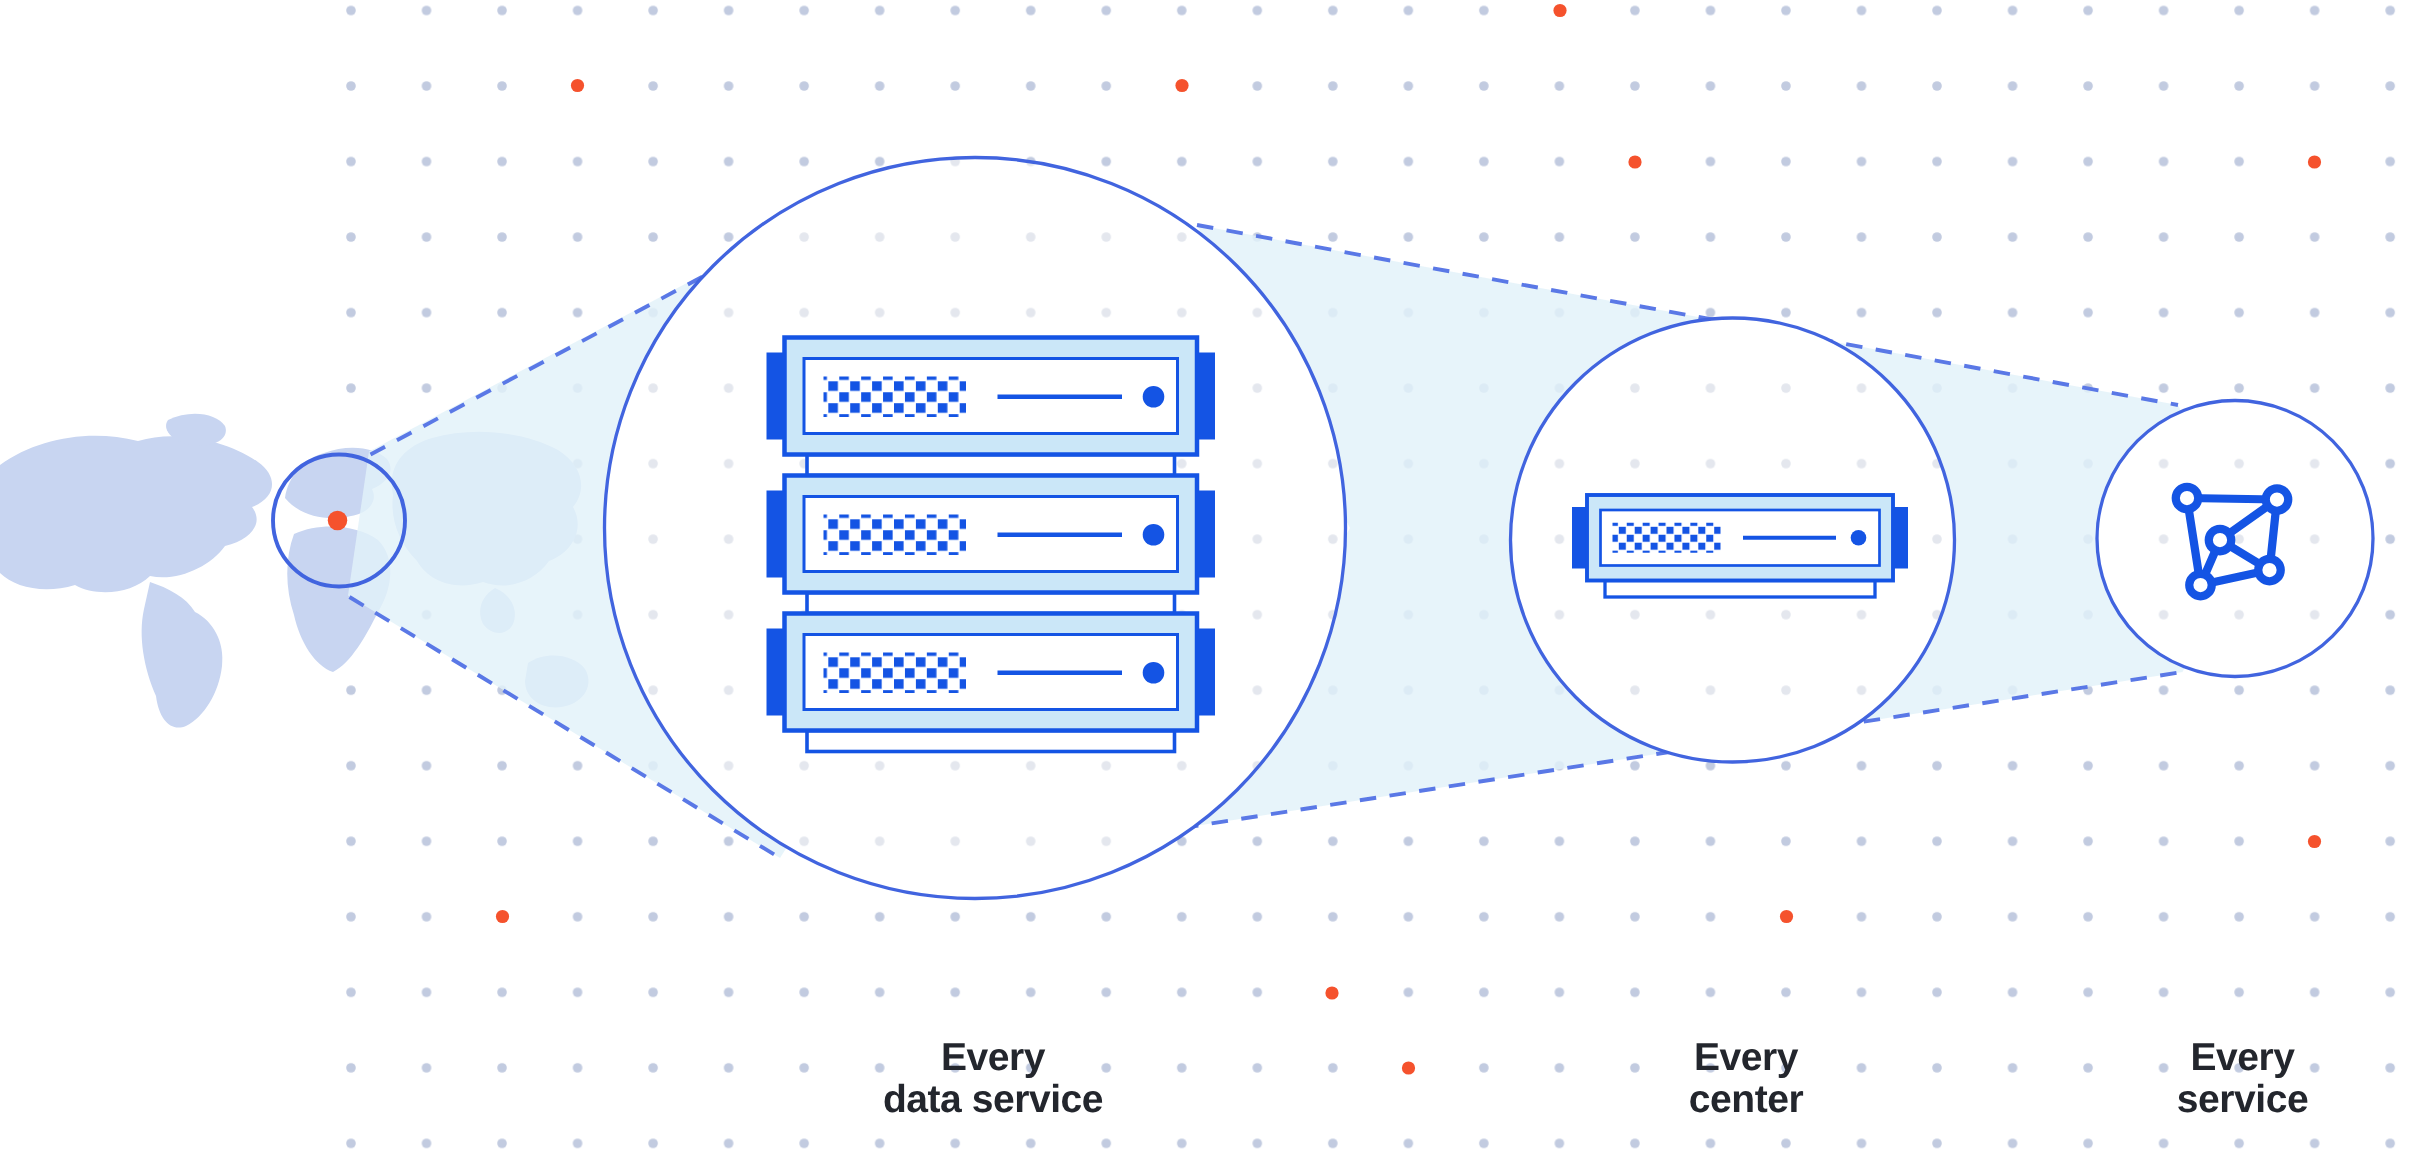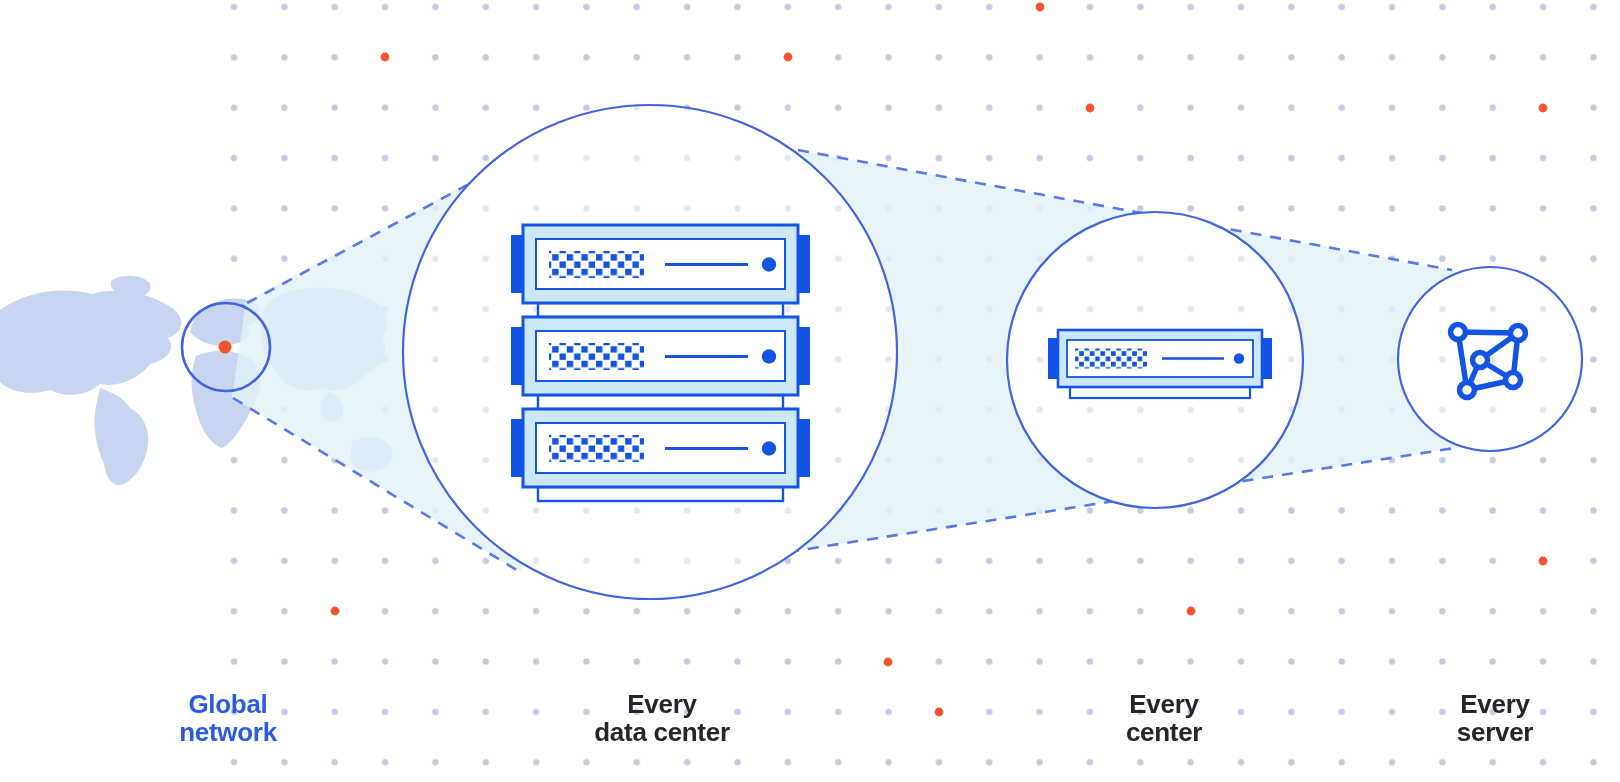--- a/index.html
+++ b/index.html
@@ -157,29 +157,25 @@
     <g fill="#ffffff">
       <circle cx="1458" cy="332" r="7.5"></circle>
       <circle cx="1518" cy="333" r="7.5"></circle>
       <circle cx="1480" cy="360" r="7.5"></circle>
       <circle cx="1467" cy="390" r="7.5"></circle>
       <circle cx="1513" cy="380" r="7.5"></circle>
     </g>
   </g>
 </svg>
 
-  <div class="label blue" style="left:228px;top:690px;">
-    <div>Global</div>
-    <div>network</div>
-  </div>
   <div class="label dark" style="left:662px;top:690px;">
     <div>Every</div>
-    <div>data center</div>
+    <div>data service</div>
   </div>
   <div class="label dark" style="left:1164px;top:690px;">
     <div>Every</div>
     <div>center</div>
   </div>
   <div class="label dark" style="left:1495px;top:690px;">
     <div>Every</div>
-    <div>server</div>
+    <div>service</div>
   </div>
 </div>
 
 </body></html>

